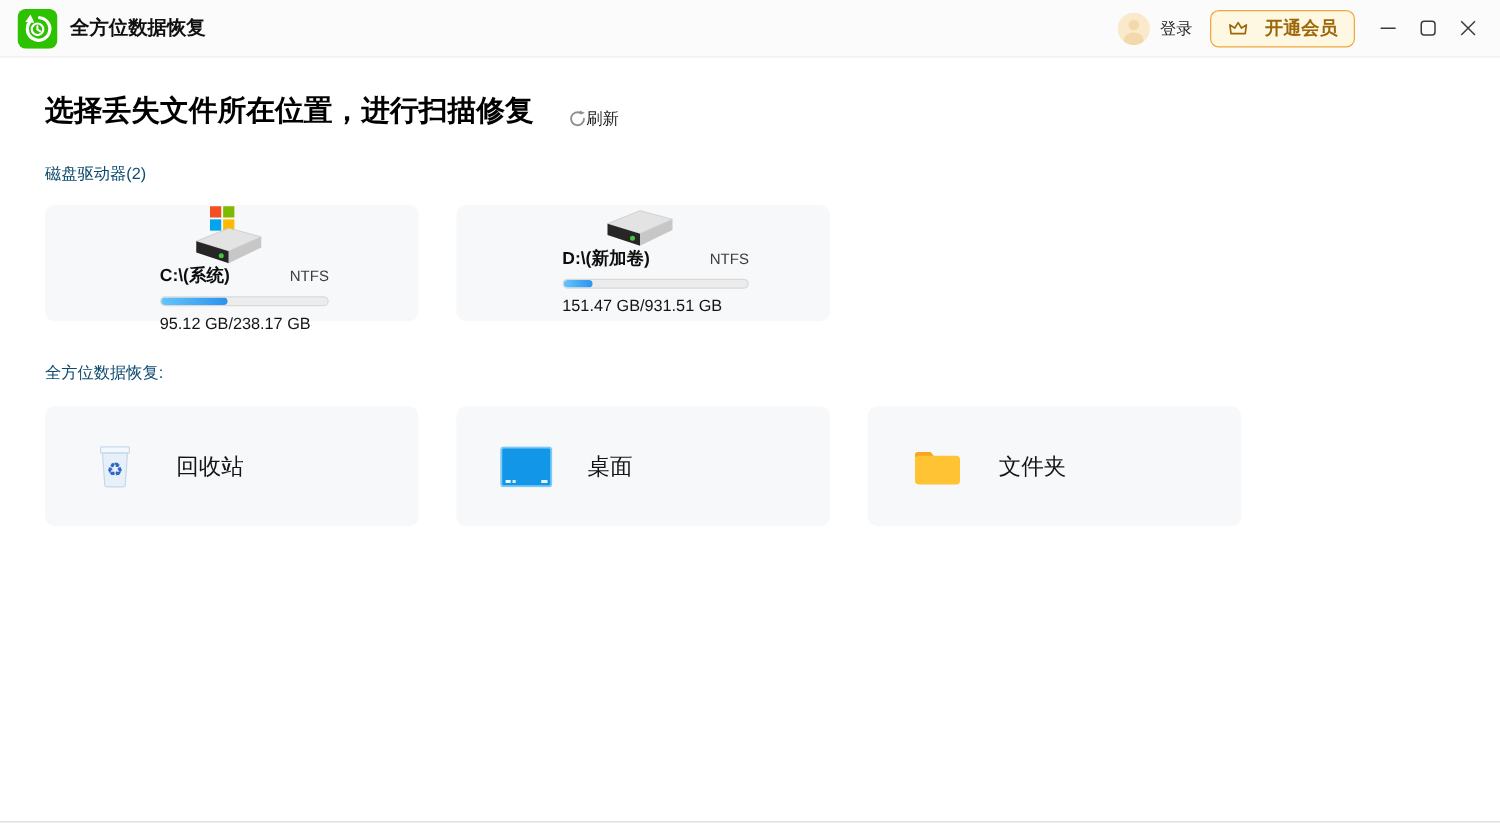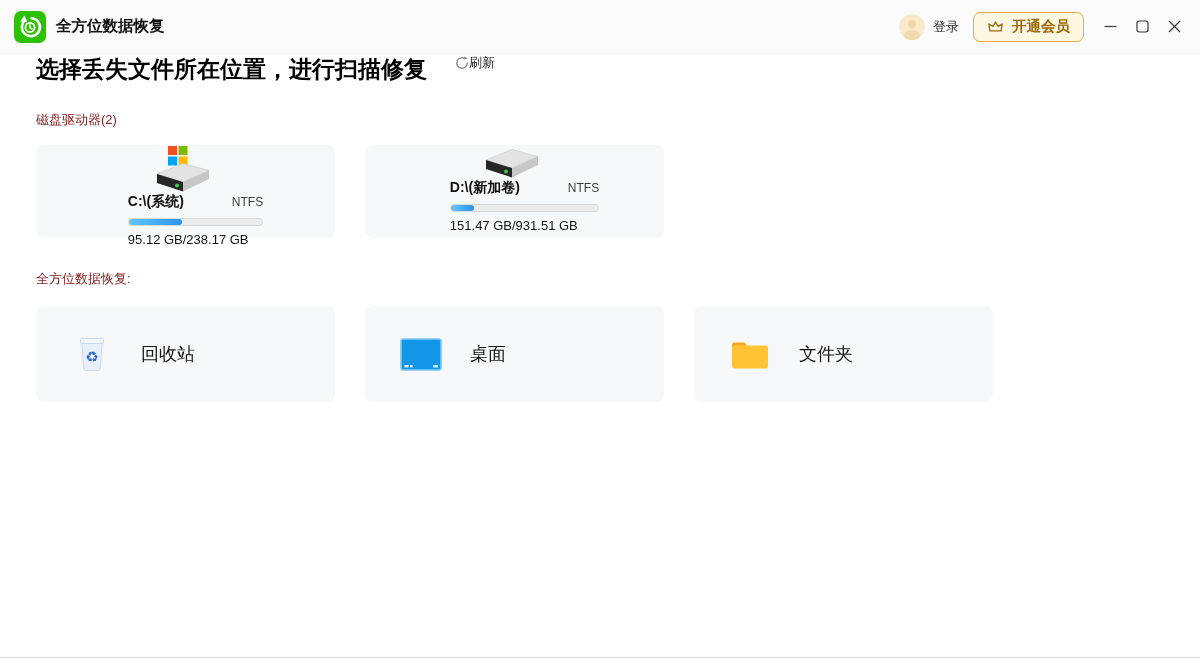--- a/index.html
+++ b/index.html
@@ -5,46 +5,46 @@
   * { margin:0; padding:0; box-sizing:border-box; }
   html,body { width:1200px; height:658px; }
   body {
     font-family:"Liberation Sans","DejaVu Sans",sans-serif;
     background:#ffffff; color:#141414; overflow:hidden;
     border-bottom:1px solid #d9d9d9;
   }
 
   
   .titlebar {
-    height:54px; display:flex; align-items:center;
+    height:46px; display:flex; align-items:center;
     background:#fbfbfb; border-bottom:1px solid #f0f0f1;
     padding:0 10px 0 14px;
   }
   .app-icon { width:32px; height:32px; display:inline-flex; }
   .app-title { margin-left:10px; font-size:15.5px; font-weight:700; color:#101010; }
   .titlebar-right { margin-left:auto; display:flex; align-items:center; }
   .avatar { width:26px; height:26px; border-radius:50%; overflow:hidden; display:inline-flex; cursor:pointer; }
   .login { margin-left:8px; font-size:13px; color:#262626; cursor:pointer; }
   .vip-btn {
-    margin-left:14px; display:flex; align-items:center; gap:8px;
+    margin-left:14px; display:flex; align-items:center; gap:13px;
     height:30px; padding:0 13px; border:1.5px solid var(--vip-border,#F0A83C);
     border-radius:7px; background:var(--vip-bg,#FEF7E2);
     color:var(--vip-text,#9C6708); font-size:14.5px; font-weight:700;
     font-family:inherit; cursor:pointer;
   }
   .win-controls { display:flex; margin-left:10px; }
   .win-btn { width:32px; height:32px; display:flex; align-items:center; justify-content:center; cursor:pointer; }
 
   
   .main { padding:0 36px; }
-  .heading-row { display:flex; align-items:flex-start; }
+  .heading-row { display:flex; align-items:flex-end; margin-top:27px; }
   .page-title { font-size:23px; font-weight:700; color:#000; }
   .refresh { display:flex; align-items:center; margin-left:28px; font-size:13px; color:#1a1a1a; cursor:pointer; }
 
-  .section-label { font-size:13px; color:#7f1d1d; margin-top:26px; }
+  .section-label { font-size:13px; color:#0c4a6e; margin-top:26px; }
   .cards-row { display:flex; gap:30px; margin-top:16px; }
 
   .drive-card {
     width:299px; height:93px; background:var(--card-bg,#F7F8FA);
     border-radius:8px; display:flex; align-items:center;
     padding:0 24px 0 18px; cursor:pointer;flex-direction:column;
   }
   .drive-icon { width:58px; flex-shrink:0; display:flex; justify-content:center; align-items:center; }
   .drive-info { flex:1; margin-left:26px; min-width:0; }
   .drive-top { display:flex; justify-content:space-between; align-items:center; }

